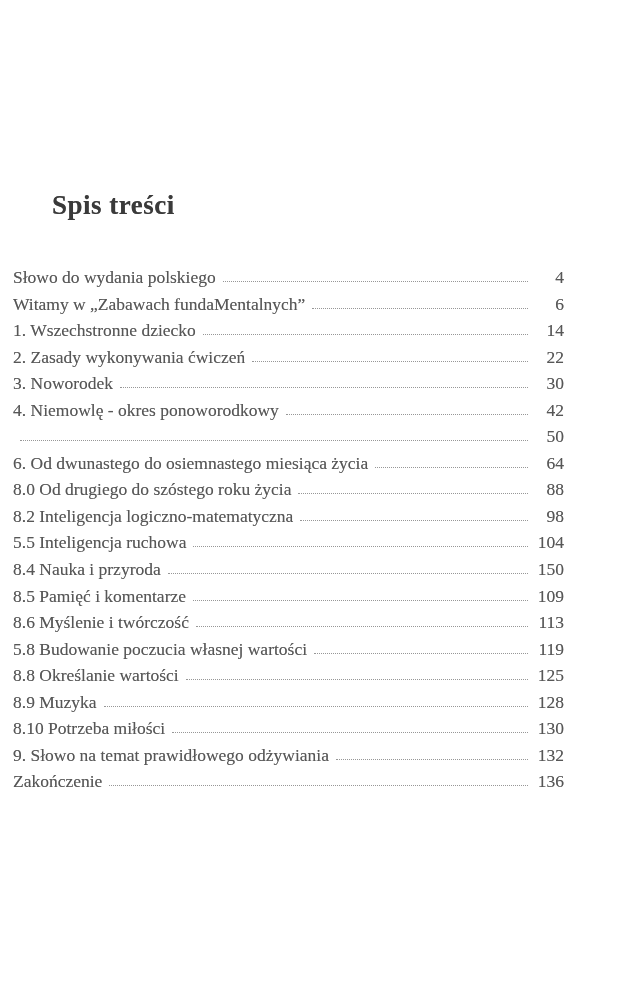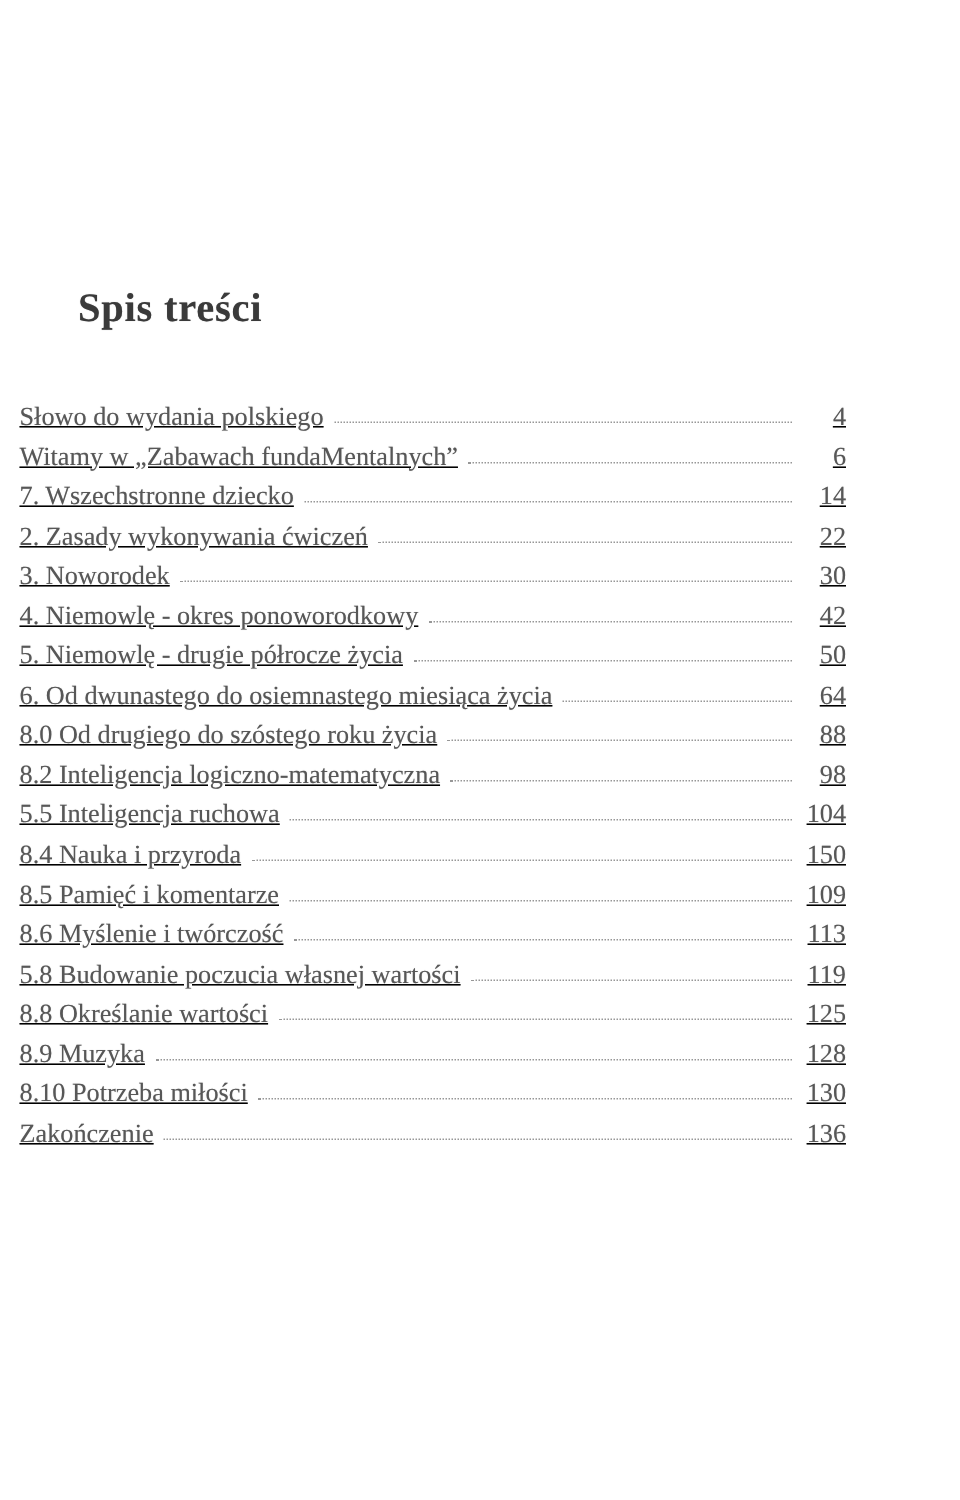--- a/index.html
+++ b/index.html
@@ -25,21 +25,20 @@
     font-weight: 700;
     color: #3a3a3a;
     letter-spacing: 0.5px;
     text-shadow: 0 0 0.5px rgba(58,58,58,0.55);
   }
   .toc {
     position: absolute;
     left: 13px;
     top: 264px;
     width: 551px;
-    text-decoration: underline;
   }
   .toc-row {
     display: flex;
     align-items: baseline;
     height: 26.55px;
     line-height: 26.55px;
     font-size: 17.5px;
     color: #575757;
     text-shadow: 0 0 0.5px rgba(87,87,87,0.5);
     white-space: nowrap;
@@ -73,41 +72,40 @@
         <span class="toc-label">Słowo do wydania polskiego</span>
         <span class="leader"></span>
         <span class="page-num">4</span>
       </div>
       <div class="toc-row">
         <span class="toc-label">Witamy w „Zabawach fundaMentalnych”</span>
         <span class="leader"></span>
         <span class="page-num">6</span>
       </div>
       <div class="toc-row">
-        <span class="toc-label">7. Wszechstronne dziecko</span>
+        <span class="toc-label">1. Wszechstronne dziecko</span>
         <span class="leader"></span>
         <span class="page-num">14</span>
       </div>
       <div class="toc-row">
         <span class="toc-label">2. Zasady wykonywania ćwiczeń</span>
         <span class="leader"></span>
         <span class="page-num">22</span>
       </div>
       <div class="toc-row">
         <span class="toc-label">3. Noworodek</span>
         <span class="leader"></span>
         <span class="page-num">30</span>
       </div>
       <div class="toc-row">
         <span class="toc-label">4. Niemowlę - okres ponoworodkowy</span>
         <span class="leader"></span>
         <span class="page-num">42</span>
       </div>
       <div class="toc-row">
-        <span class="toc-label">5. Niemowlę - drugie półrocze życia</span>
         <span class="leader"></span>
         <span class="page-num">50</span>
       </div>
       <div class="toc-row">
         <span class="toc-label">6. Od dwunastego do osiemnastego miesiąca życia</span>
         <span class="leader"></span>
         <span class="page-num">64</span>
       </div>
       <div class="toc-row">
         <span class="toc-label">8.0 Od drugiego do szóstego roku życia</span>
@@ -153,18 +151,23 @@
         <span class="toc-label">8.9 Muzyka</span>
         <span class="leader"></span>
         <span class="page-num">128</span>
       </div>
       <div class="toc-row">
         <span class="toc-label">8.10 Potrzeba miłości</span>
         <span class="leader"></span>
         <span class="page-num">130</span>
       </div>
       <div class="toc-row">
+        <span class="toc-label">9. Słowo na temat prawidłowego odżywiania</span>
+        <span class="leader"></span>
+        <span class="page-num">132</span>
+      </div>
+      <div class="toc-row">
         <span class="toc-label">Zakończenie</span>
         <span class="leader"></span>
         <span class="page-num">136</span>
       </div>
     </div>
 </div>
 
 </body></html>

